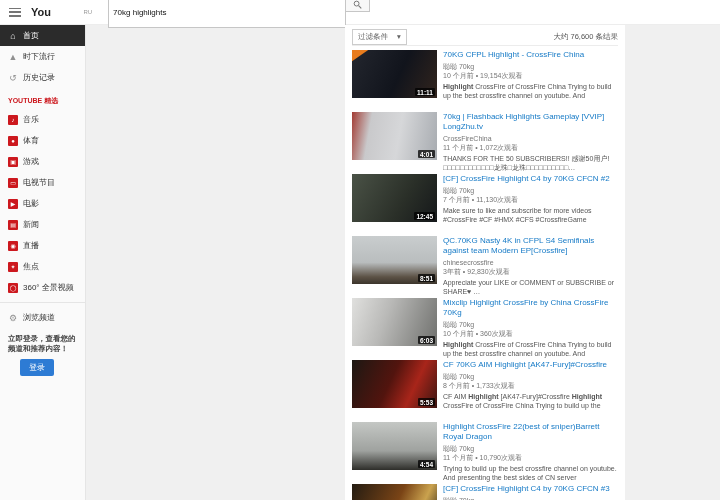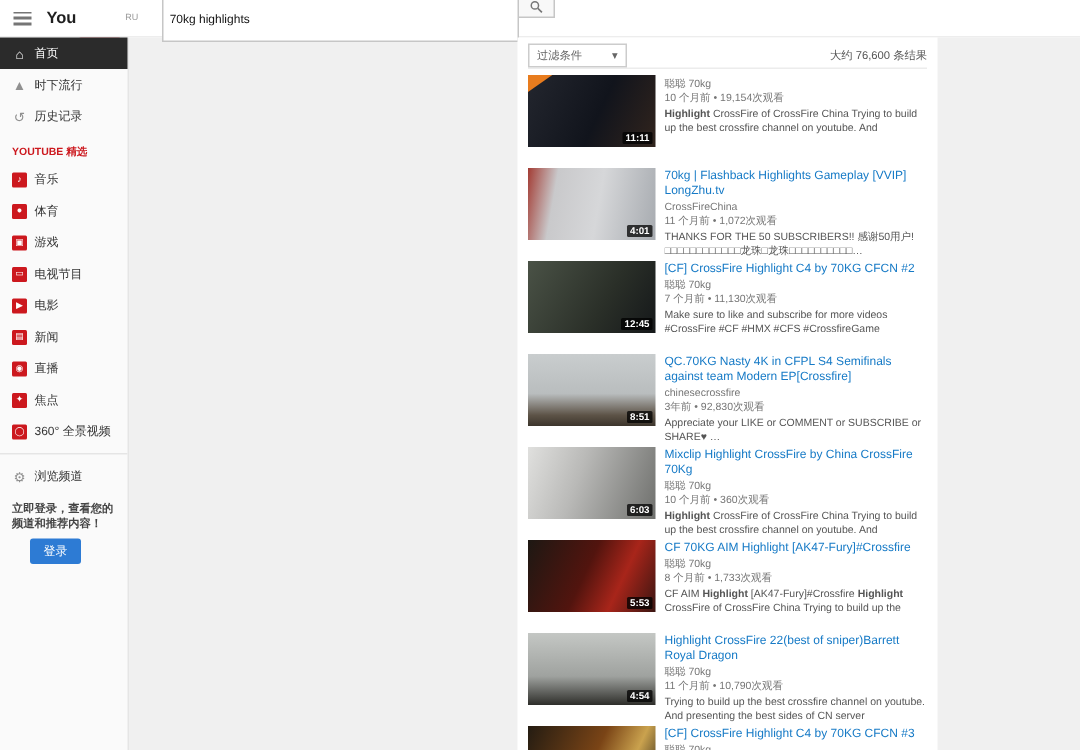--- a/index.html
+++ b/index.html
@@ -42,21 +42,21 @@
   .signin { margin:0 20px; padding:3px 9px; background:#2d7bd4; color:#fff; border:none;
             font-size:8px; border-radius:2px; cursor:pointer;
             font-family:"Liberation Sans", sans-serif; }
 
   
   .card { margin-left:259px; width:280px; background:#fff; min-height:475px;
           padding:3px 7px 0; flex:none; }
   .filterbar { height:18px; display:flex; align-items:center; justify-content:space-between;
                border-bottom:1px solid #ececec; margin-bottom:4px; }
   .filterbtn { border:1px solid #ccc; background:#fff; color:#666; font-size:7.5px;
-               padding:2px 5px; cursor:pointer; display:flex; align-items:center; gap:20px;
+               padding:2px 5px; cursor:pointer; display:flex; align-items:center; gap:9px;
                font-family:"Liberation Sans", sans-serif; }
   .count { font-size:7.5px; color:#555; }
 
   .vrow { display:flex; height:48px; margin-bottom:14px; }
   .thumb { width:85px; height:48px; flex:none; position:relative; background:#888;
            cursor:pointer; overflow:hidden; }
   .ribbon { position:absolute; top:-7px; left:-16px; width:40px; height:14px;
             transform:rotate(-35deg); }
   .dur { position:absolute; right:2px; bottom:2px; background:rgba(0,0,0,.75);
          color:#fff; font-size:6.5px; font-weight:bold; padding:0.5px 2px;
@@ -170,20 +170,21 @@
       </button>
       <span class="count">大约 76,600 条结果</span>
     </div>
 
     <div class="vrow">
       <div class="thumb" style="background: linear-gradient(115deg, rgb(35, 38, 46) 0%, rgb(17, 20, 28) 55%, rgb(49, 36, 29) 100%);">
         <div class="ribbon" style="background: rgb(232, 124, 30);"></div>
         <span class="dur">11:11</span>
       </div>
       <div class="vinfo">
+        <a class="vtitle">70KG CFPL Highlight - CrossFire China</a>
         <div class="vchan">聪聪 70kg</div>
         <div class="vmeta">10 个月前 • 19,154次观看</div>
         <div class="vdesc"><span style="font-weight: bold;">Highlight</span><span> CrossFire of CrossFire China Trying to build up the best crossfire channel on youtube. And presenting…</span></div>
       </div>
     </div>
 
     <div class="vrow">
       <div class="thumb" style="background: linear-gradient(100deg, rgb(163, 60, 52) 0%, rgb(201, 201, 203) 22%, rgb(214, 215, 217) 55%, rgb(167, 171, 176) 100%);">
         <span class="dur">4:01</span>
       </div>

